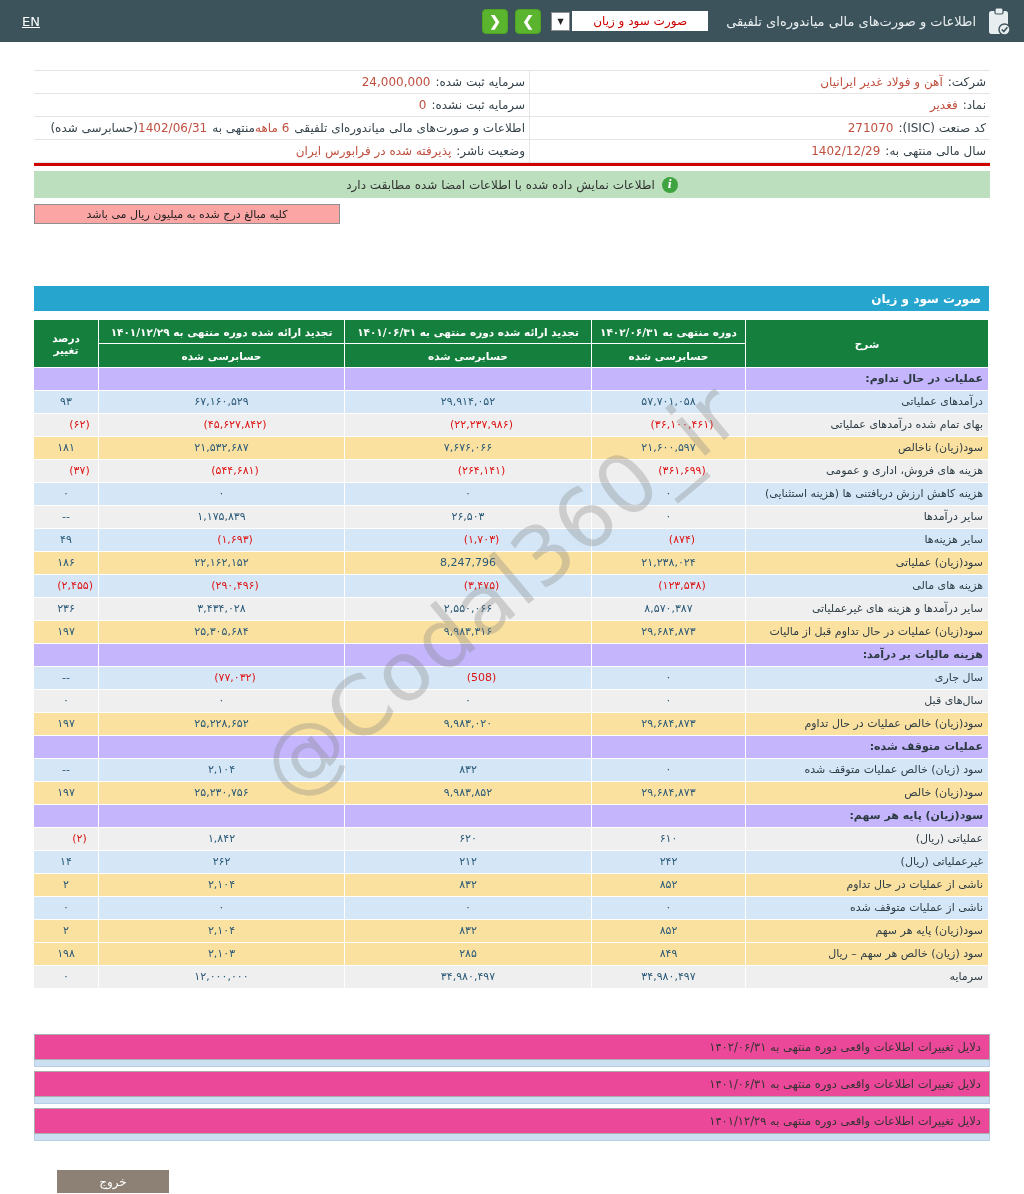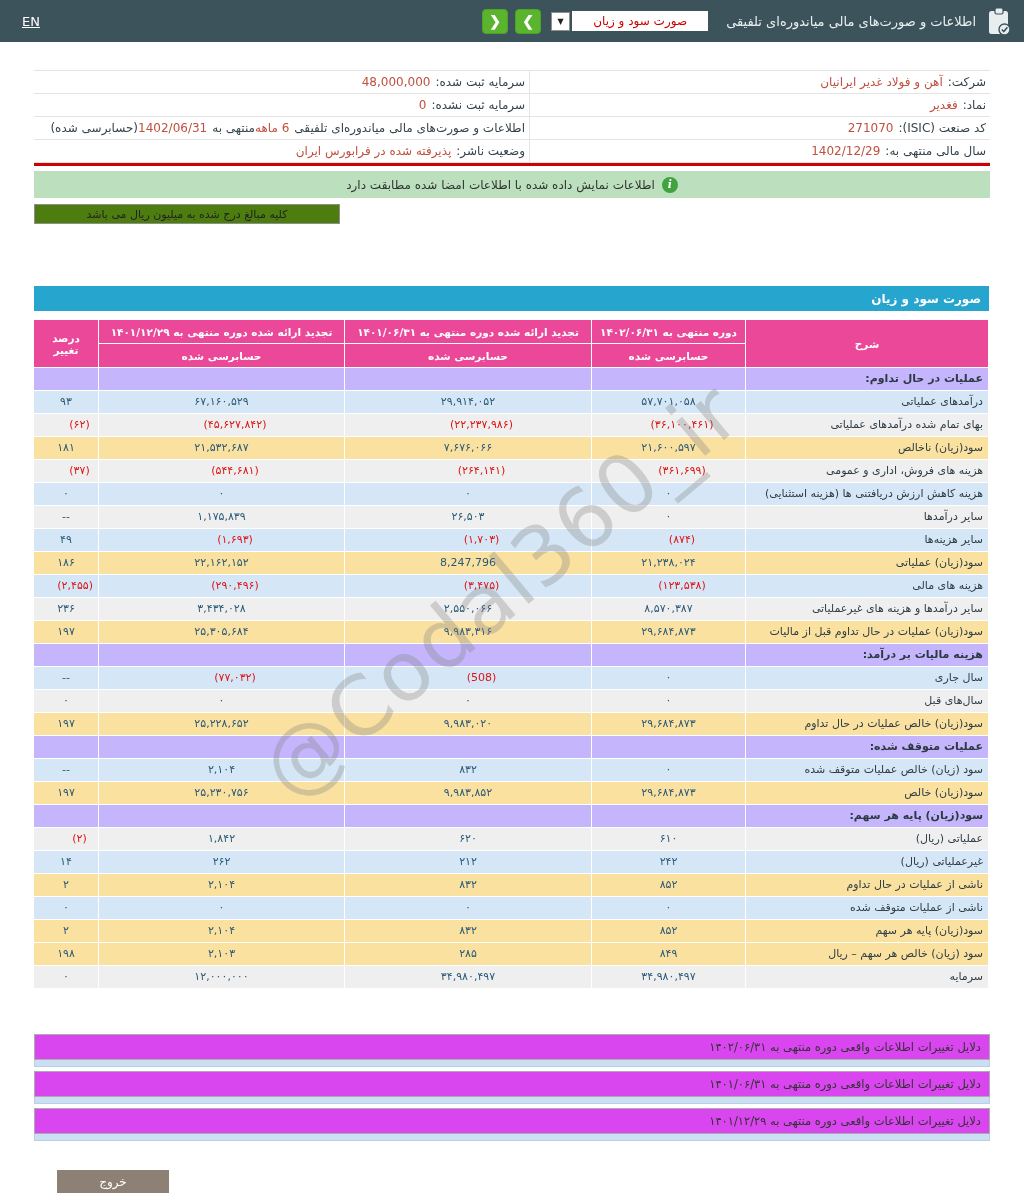--- a/index.html
+++ b/index.html
@@ -24,50 +24,50 @@
   .info-col-right { width:460px; }
   .info-col-left  { width:496px; border-right:1px solid #E4E4E4; }
   .info-row { height:23px; border-bottom:1px solid #E4E4E4; display:flex; align-items:center; font-size:12px; padding:0 4px; white-space:nowrap; }
   .info-label { color:#36444C; margin-left:5px; }
   .info-value { color:#C0503F; }
   .redline { height:3px; background:#CE0000; margin:0 34px; }
 
   .greenbar { margin:5px 34px 0; height:27px; background:#BCE0BE; display:flex; align-items:center; justify-content:center; gap:7px; font-size:12px; color:#333; }
   .info-circle { width:16px; height:16px; border-radius:50%; background:#3FA33F; color:#fff; font-size:11px; font-weight:bold;
                  font-style:italic; display:flex; align-items:center; justify-content:center; font-family:"DejaVu Serif",serif; }
-  .unitbox { margin:6px auto 0 34px; margin-right:34px; width:306px; height:20px; border:1px solid #8E8E8E; background:#4d7c0f;
+  .unitbox { margin:6px auto 0 34px; margin-right:34px; width:306px; height:20px; border:1px solid #8E8E8E; background:#fca5a5;
              font-size:11px; color:#222; display:flex; align-items:center; justify-content:center;
              margin-right:34px; margin-left:auto; }
   
   .unitbox { margin-right:684px; margin-left:34px; }
 
   
   .stmt { margin:62px 35px 0 34px; width:955px; }
   .stmt-title { height:25px; background:#26A5CF; color:#fff; font-weight:bold; font-size:12px;
                 display:flex; align-items:center; padding-right:8px; }
   table { width:100%; border-collapse:collapse; margin-top:8px; table-layout:fixed; }
-  thead th { background:#ec4899; color:#fff; font-size:10.5px; font-weight:bold; border:1px solid #fff;
+  thead th { background:#15803d; color:#fff; font-size:10.5px; font-weight:bold; border:1px solid #fff;
              height:24px; padding:0 1px; white-space:nowrap; overflow:visible; text-align:center; }
   tbody td { border:1px solid #fff; height:23px; font-size:11px; padding:1px 5px; line-height:1.25; }
   td.lbl { text-align:right; color:#2E3D45; }
   td.val { text-align:center; color:#2B5A78; }
   td.neg { color:#DE1414;padding-left:32px; }
   tr.blue td   { background:#D5E7F7; }
   tr.gray td   { background:#EFEFEF; }
   tr.yellow td { background:#FAE1A0; }
   tr.sec td    { background:#c4b5fd; }
   tr.sec td.lbl { font-weight:bold; color:#2B3940; }
 
   .watermark { position:absolute; left:150px; top:340px; width:700px; height:500px; pointer-events:none; z-index:5;
                display:flex; align-items:center; justify-content:center; transform:rotate(-40deg); direction:ltr;
                font-size:82px; letter-spacing:2px; color:rgba(130,130,130,0.32); white-space:nowrap; }
 
   
   .accordions { margin:45px 34px 0 34px; }
-  .acc-bar { height:26px; background:#d946ef; border:1px solid #ACACAC; display:flex; align-items:center;
+  .acc-bar { height:26px; background:#ec4899; border:1px solid #ACACAC; display:flex; align-items:center;
              padding-right:8px; font-size:11.5px; color:#333; cursor:pointer; }
   .acc-strip { height:7px; background:#CBDFF2; border:1px solid #BACFE3; border-top:none; margin-bottom:4px; }
 
   .exit-btn { position:absolute; left:57px; top:1170px; width:112px; height:23px; background:#8C8174; color:#fff;
               border:none; font-size:12px; cursor:pointer; font-family:inherit; }
 </style>
 </head>
 <body>
 
 <div class="page">
@@ -111,21 +111,21 @@
         <span class="info-value">271070</span>
       </div>
       <div class="info-row">
         <span class="info-label">سال مالی منتهی به:</span>
         <span class="info-value">1402/12/29</span>
       </div>
     </div>
     <div class="info-col-left">
       <div class="info-row">
         <span class="info-label">سرمایه ثبت شده:</span>
-        <span class="info-value">48,000,000</span>
+        <span class="info-value">24,000,000</span>
       </div>
       <div class="info-row">
         <span class="info-label">سرمایه ثبت نشده:</span>
         <span class="info-value">0</span>
       </div>
       <div class="info-row">
         <span class="info-label">اطلاعات و صورت‌های مالی میاندوره‌ای تلفیقی</span>
         <span class="info-value">6 ماهه</span>
         <span class="info-label">منتهی به</span>
         <span class="info-value">1402/06/31</span>

